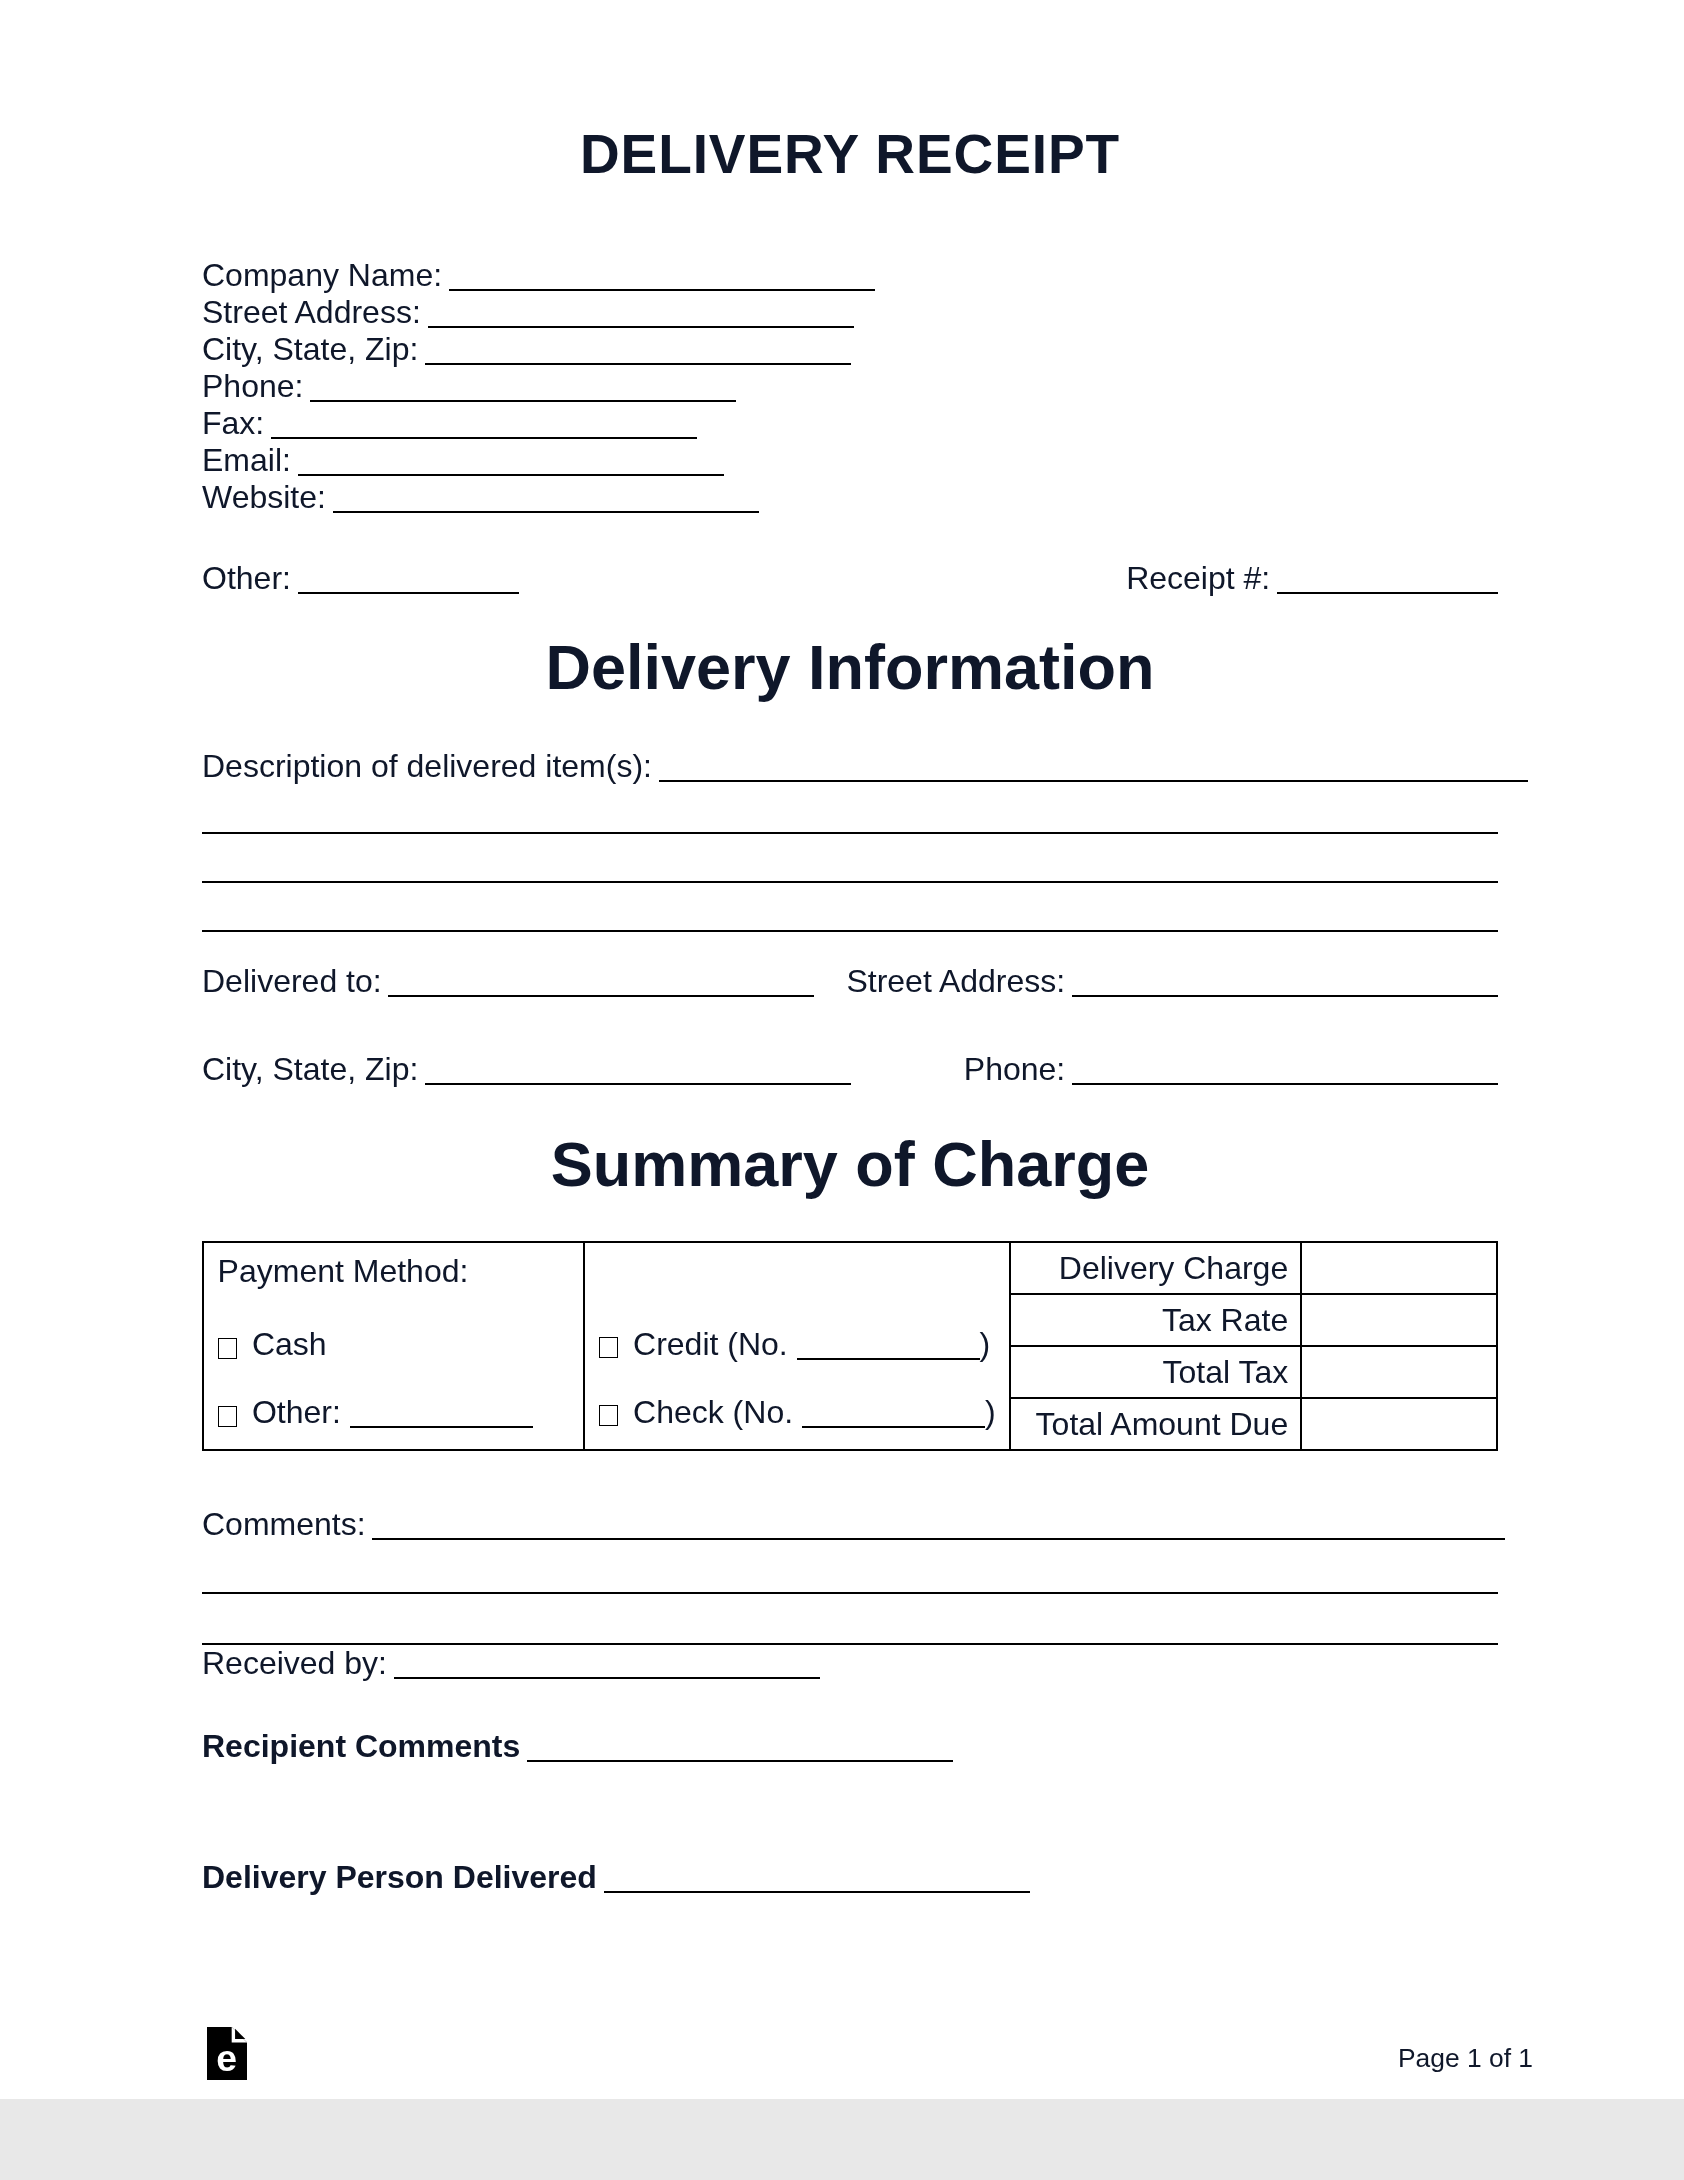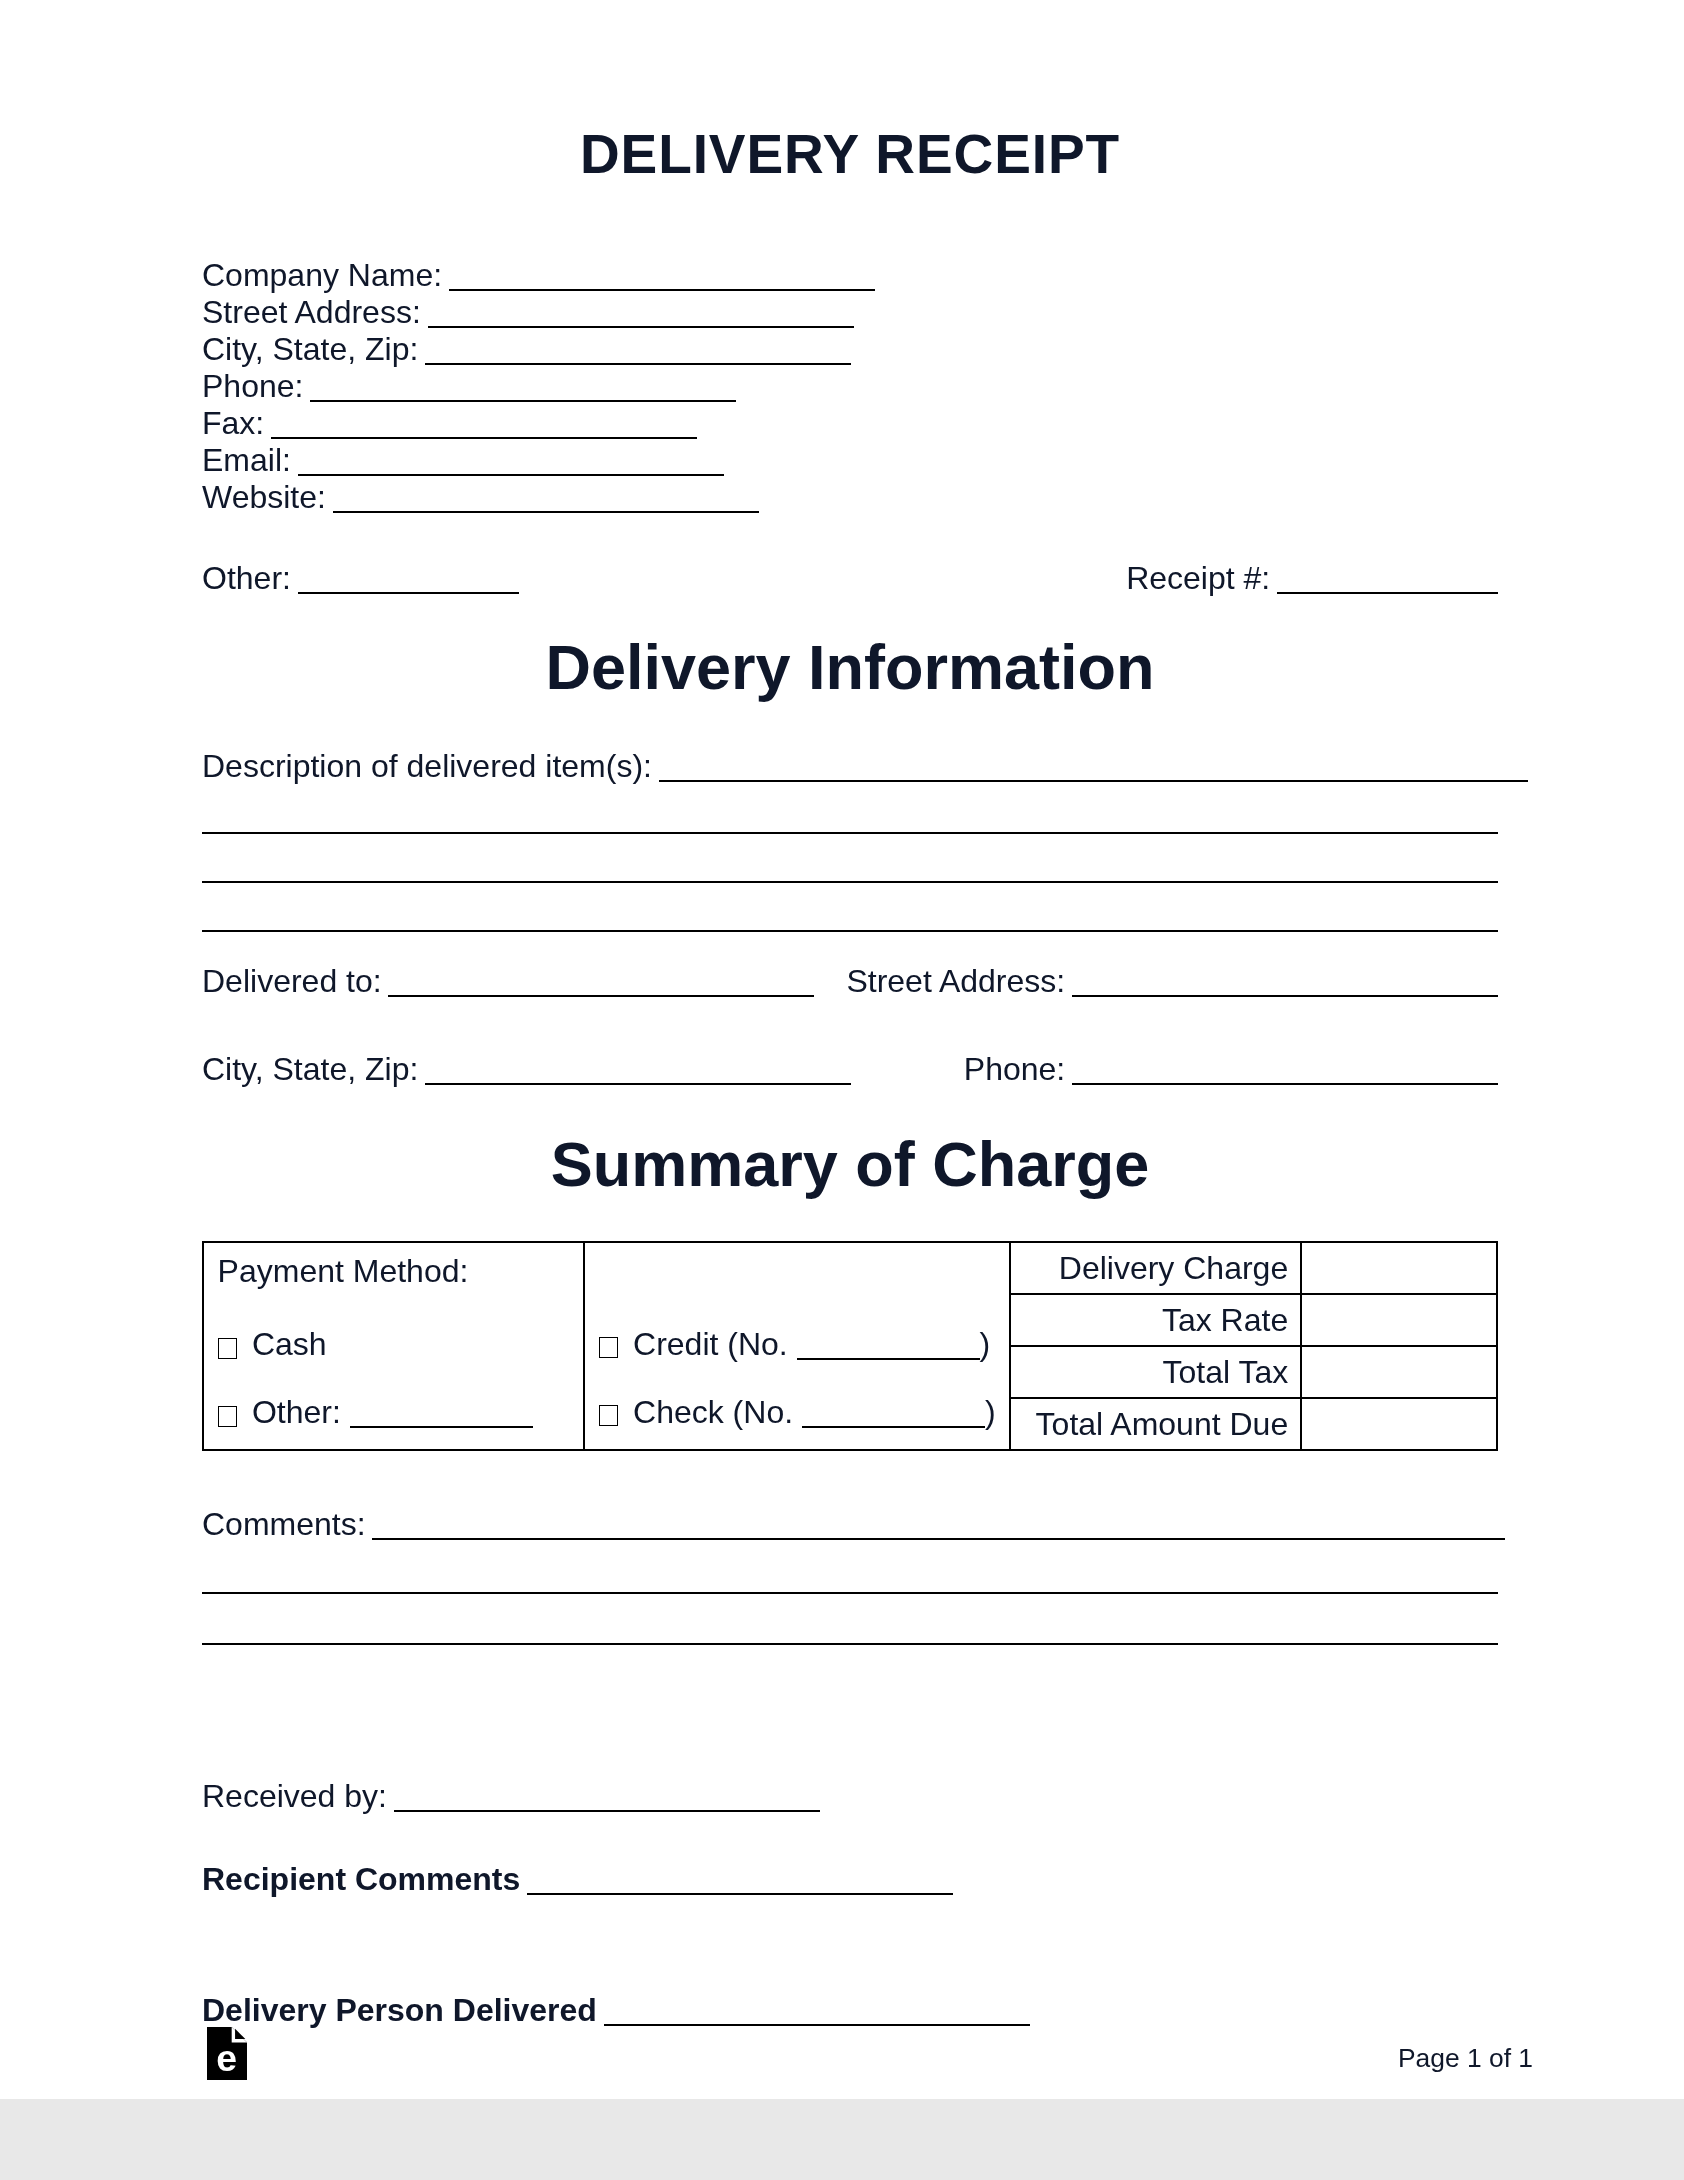--- a/index.html
+++ b/index.html
@@ -88,21 +88,21 @@
     border-right:2.6px solid #000;
     display:flex; align-items:center; justify-content:flex-end;
     padding-right:12px;
     white-space:nowrap;
   }
   .charge-value { flex:1; }
 
   .comments-row { margin-top:55px; }
   .comments-lines .blank-line { height:51px; }
 
-  .received-row  { margin-top:133px; }
+  .received-row  { }
   .recipient-row { margin-top:46px; }
   .dperson-row   { margin-top:94px; }
   .bold-lbl { font-weight:bold; }
 
   .footer-logo { position:absolute; left:207px; top:2027px; }
   .page-indicator {
     position:absolute;
     right:152px; top:2043px;
     font-size:26.4px;
   }

